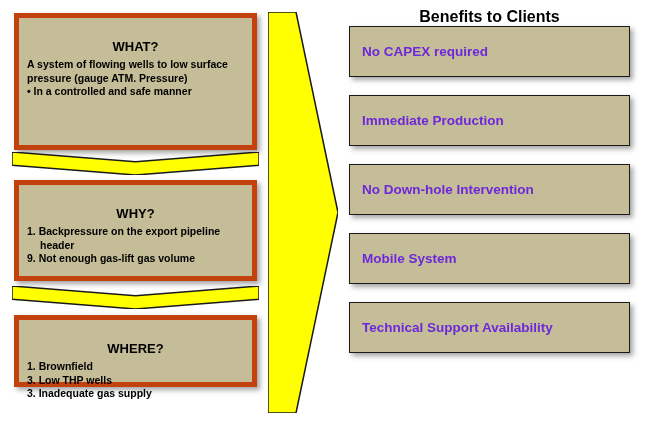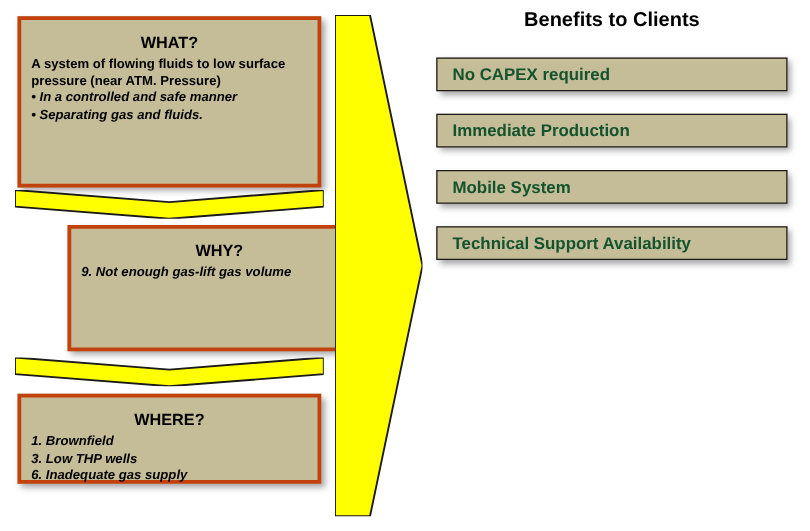--- a/index.html
+++ b/index.html
@@ -15,44 +15,43 @@
     background: #ffffff;
     overflow: hidden;
   }
 
   
   .info-box {
     position: absolute;
     left: 14px;
     width: 243px;
     background: #c4bd97;
-    border: 3px solid #c2410c;
+    border: 5px solid #c2410c;
     box-shadow: 3px 3px 5px rgba(90,90,90,0.55);
     box-sizing: border-box;
-    padding: 9px 8px 4px 8px;
+    padding: 20px 8px 4px 8px;
     color: #000000;
   }
   .info-box .box-title {
     text-align: center;
     font-weight: bold;
     font-size: 13px;
     margin: 1px 0 4px 0;
   }
   .info-box .body-line {
     font-size: 10.5px;
     font-weight: bold;
     line-height: 1.3;
   }
   .info-box .hang {
     padding-left: 13px;
     text-indent: -13px;
-    font-style: italic;
   }
   #what-box  { top: 13px;  height: 137px; }
-  #why-box   { top: 180px; height: 101px; margin-left: 40px; }
+  #why-box   { top: 180px; height: 101px; }
   #where-box { top: 315px; height: 72px;  }
 
   
   .chevron {
     position: absolute;
     left: 12px;
     width: 247px;
     height: 23px;
   }
   #chevron-1 { top: 152px; }
@@ -73,86 +72,86 @@
     position: absolute;
     left: 349px;
     top: 8px;
     width: 281px;
   }
   .benefits-title {
     text-align: center;
     font-weight: bold;
     font-size: 16px;
     color: #000000;
-    margin-bottom: 20px;
   }
   .benefit-list {
     display: flex;
     flex-direction: column;
     gap: 18px;
   }
   .benefit-box {
-    height: 27px;
+    height: 51px;
     background: #c4bd97;
     border: 1px solid #1a1a1a;
     box-shadow: 3px 3px 5px rgba(90,90,90,0.55);
     box-sizing: border-box;
     display: flex;
     align-items: center;
     padding: 0 12px;
     font-weight: bold;
     font-size: 13.5px;
-    color: #14532d;
+    color: #6d28d9;
   }
 </style>
 </head>
 <body>
 
 <div class="slide">
 
   <div class="info-box" id="what-box">
     <div class="box-title">WHAT?</div>
-    <div class="body-line">A system of flowing fluids to low surface pressure (near ATM. Pressure)</div>
+    <div class="body-line">A system of flowing wells to low surface pressure (gauge ATM. Pressure)</div>
     <div class="body-line hang">• In a controlled and safe manner</div>
-    <div class="body-line hang">• Separating gas and fluids.</div>
   </div>
 
   <div class="chevron" id="chevron-1">
     <svg viewBox="0 0 100 100" preserveAspectRatio="none" aria-hidden="true">
       <polygon points="0,0 50,42 100,0 100,58 50,100 0,58" fill="#ffff00" stroke="#1a1a1a" stroke-width="1.5" vector-effect="non-scaling-stroke"></polygon>
     </svg>
   </div>
 
   <div class="info-box" id="why-box">
     <div class="box-title">WHY?</div>
+    <div class="body-line hang">1. Backpressure on the export pipeline header</div>
     <div class="body-line hang">9. Not enough gas-lift gas volume</div>
   </div>
 
   <div class="chevron" id="chevron-2">
     <svg viewBox="0 0 100 100" preserveAspectRatio="none" aria-hidden="true">
       <polygon points="0,0 50,42 100,0 100,58 50,100 0,58" fill="#ffff00" stroke="#1a1a1a" stroke-width="1.5" vector-effect="non-scaling-stroke"></polygon>
     </svg>
   </div>
 
   <div class="info-box" id="where-box">
     <div class="box-title">WHERE?</div>
     <div class="body-line hang">1. Brownfield</div>
     <div class="body-line hang">3. Low THP wells</div>
-    <div class="body-line hang">6. Inadequate gas supply</div>
+    <div class="body-line hang">3. Inadequate gas supply</div>
   </div>
 
   <div class="big-arrow">
     <svg viewBox="0 0 70 400" preserveAspectRatio="none" aria-hidden="true">
       <polygon points="0,0 28,0 70,200 28,400 0,400" fill="#ffff00" stroke="#1a1a1a" stroke-width="1.5" vector-effect="non-scaling-stroke"></polygon>
     </svg>
   </div>
 
   <div class="benefits">
     <div class="benefits-title">Benefits to Clients</div>
     <div class="benefit-list">
       <div class="benefit-box">No CAPEX required</div>
       <div class="benefit-box">Immediate Production</div>
+      <div class="benefit-box">No Down-hole Intervention</div>
       <div class="benefit-box">Mobile System</div>
       <div class="benefit-box">Technical Support Availability</div>
     </div>
   </div>
 
 </div>
 
 </body></html>

